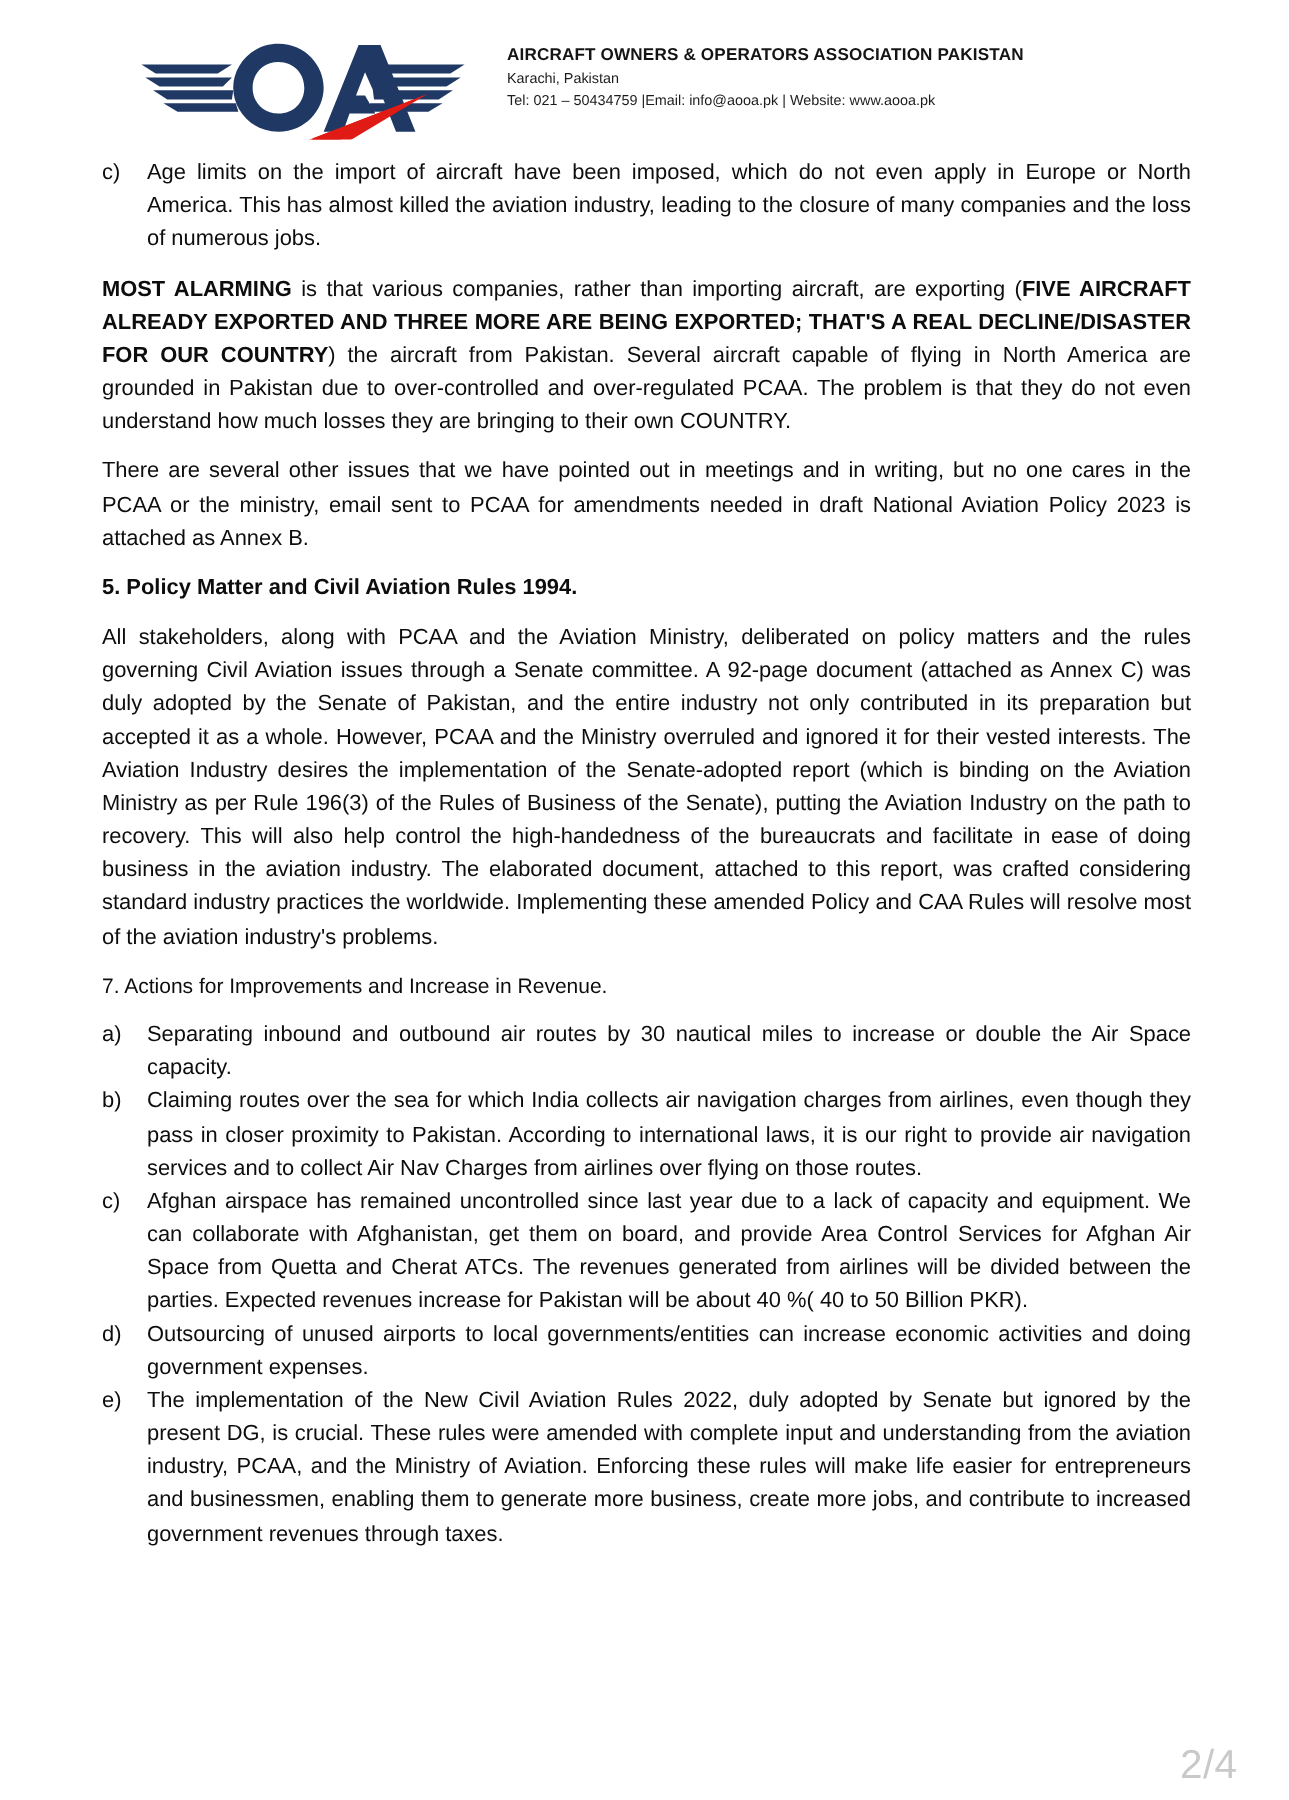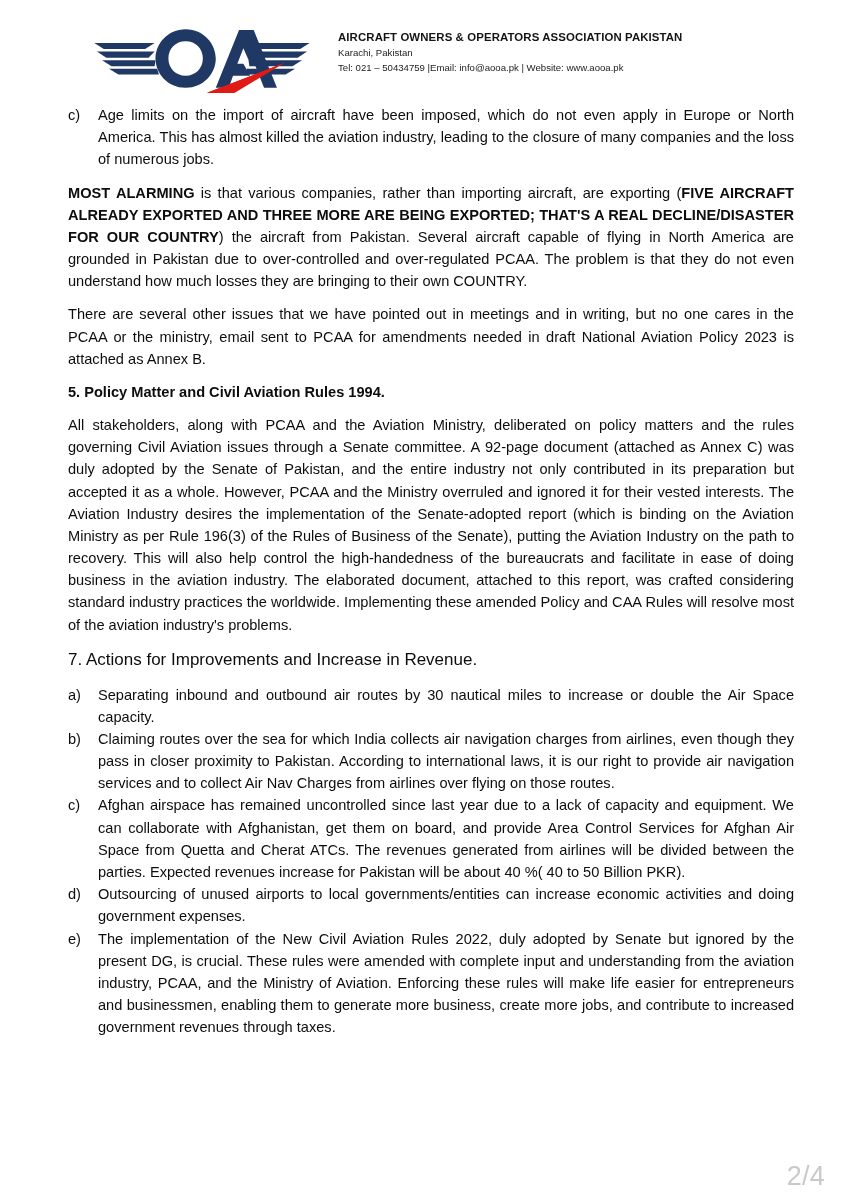--- a/index.html
+++ b/index.html
@@ -81,21 +81,21 @@
 
   .heading {
     margin: 0 0 11px 0;
     font-size: 14.6px;
     line-height: 1.52;
     font-weight: bold;
     color: #0d0d0d;
   }
   .heading-plain {
     margin: 0 0 11px 0;
-    font-size: 17px;
+    font-size: 14px;
     line-height: 1.52;
     font-weight: normal;
     color: #0d0d0d;
   }
 
   b, .b { font-weight: bold; }
 
   
   .alpha-list {
     margin: 0;

